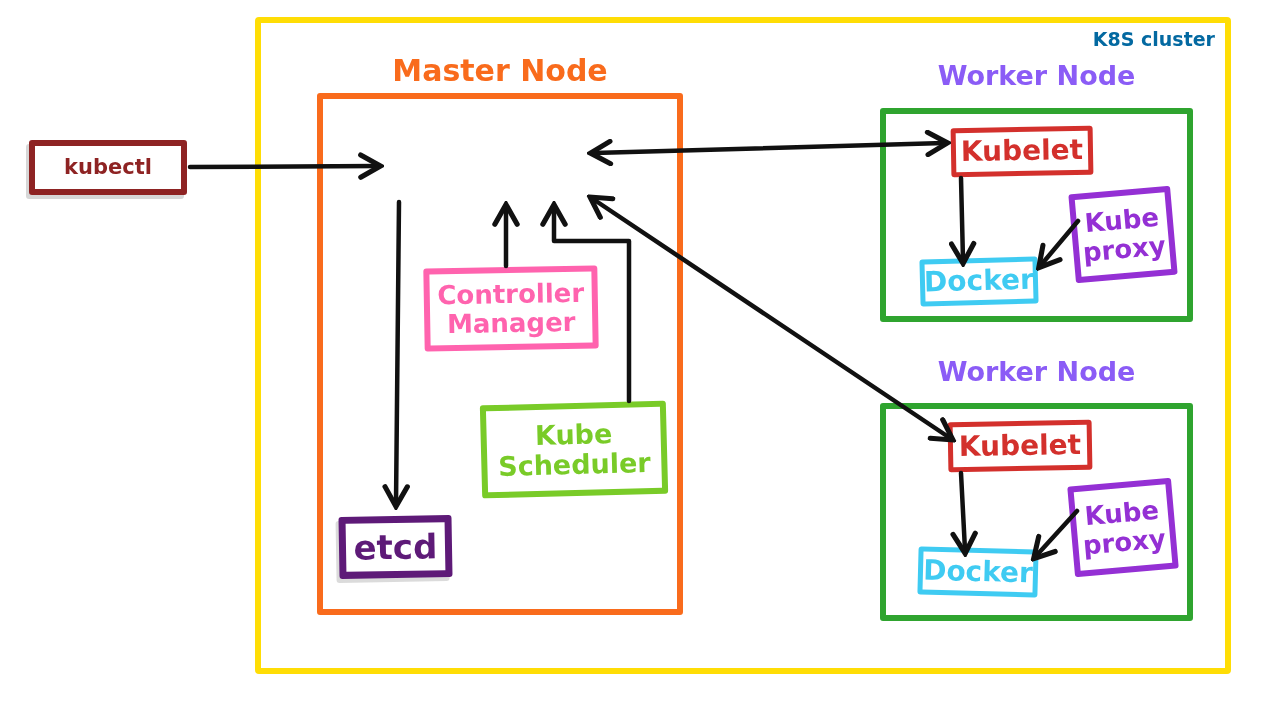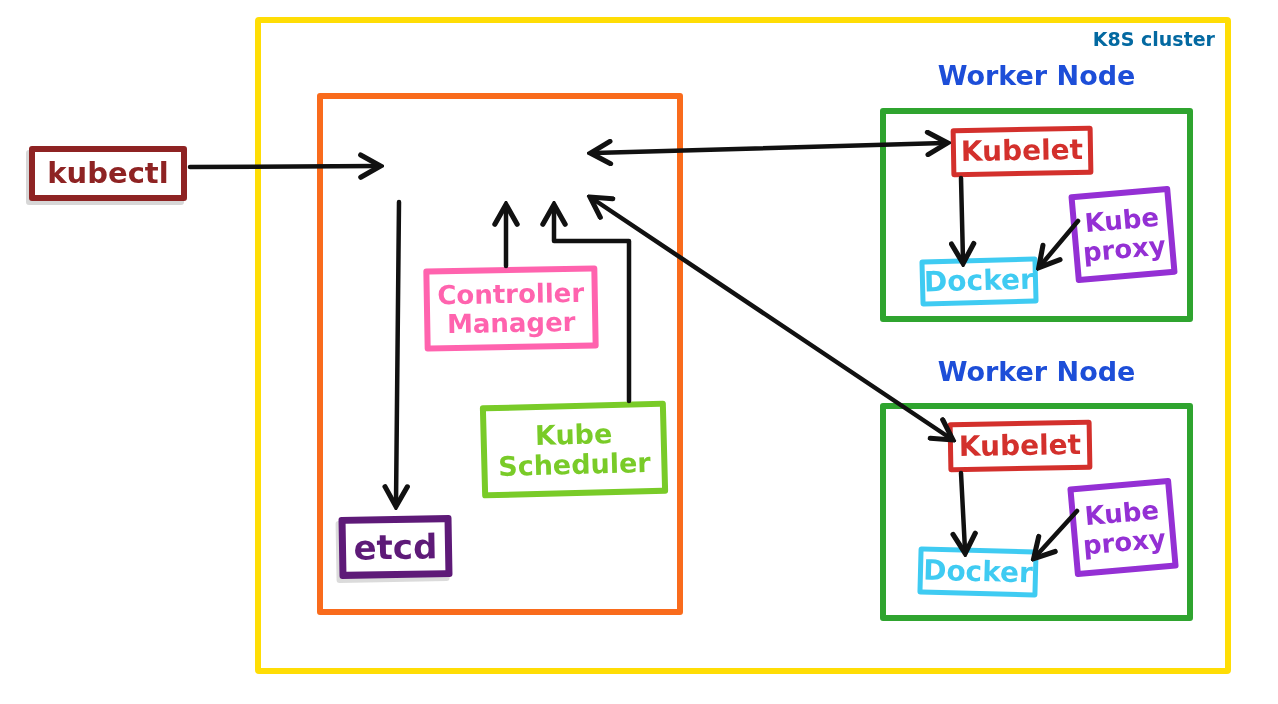--- a/index.html
+++ b/index.html
@@ -18,28 +18,28 @@
   #cluster-box{position:absolute;left:255px;top:17px;width:976px;height:657px;
     border:6px solid #FFDD05;border-radius:4px;box-sizing:border-box;}
   #cluster-label{right:10px;top:5px;font-size:19px;color:#0369a1;}
   #master-box{position:absolute;left:317px;top:93px;width:366px;height:522px;
     border:6px solid #F96B1C;border-radius:3px;box-sizing:border-box;}
   #master-label{left:317px;top:53px;width:366px;font-size:30px;color:#F96B1C;}
   .worker-box{position:absolute;left:880px;width:313px;border:6px solid #2FA42F;
     border-radius:3px;box-sizing:border-box;background:transparent;}
   #worker1-box{top:108px;height:214px;}
   #worker2-box{top:403px;height:218px;}
-  .worker-label{left:880px;width:313px;font-size:27px;color:#1d4ed8;}
+  .worker-label{left:880px;width:313px;font-size:27px;color:#8b5cf6;}
   #worker1-label{top:60px;}
   #worker2-label{top:356px;}
 
   
   #kubectl-box{left:29px;top:140px;width:158px;height:55px;border-width:6px;
-    border-color:#8E2323;color:#8E2323;font-size:29px;
-    box-shadow:-3px 4px 0 rgba(110,110,110,.28);margin-top:6px;}
+    border-color:#8E2323;color:#8E2323;font-size:21px;
+    box-shadow:-3px 4px 0 rgba(110,110,110,.28);}
   #api-server-box{left:385px;top:140px;width:202px;height:56px;border-width:6px;
     border-color:#2121C8;color:#2121C8;font-size:29px;}
   #controller-manager-box{left:424px;top:267px;width:174px;height:83px;border-width:6px;
     border-color:#FF63AE;color:#FF63AE;font-size:26px;transform:rotate(-1deg);}
   #kube-scheduler-box{left:481px;top:403px;width:186px;height:93px;border-width:6px;
     border-color:#79CB28;color:#79CB28;font-size:27px;transform:rotate(-1.5deg);}
   #etcd-box{left:339px;top:516px;width:113px;height:62px;border-width:7px;
     border-color:#5E1A78;color:#5E1A78;font-size:34px;transform:rotate(-1deg);
     box-shadow:-3px 4px 0 rgba(110,110,110,.25);}
 
@@ -57,20 +57,21 @@
 </style>
 </head>
 <body>
 
 <div id="canvas">
 
   <div id="cluster-box">
     <div id="cluster-label" class="node-label">K8S cluster</div>
   </div>
 
+  <div id="master-label" class="node-label">Master Node</div>
   <div id="master-box"></div>
 
   <div id="worker1-label" class="node-label worker-label">Worker Node</div>
   <div id="worker1-box" class="worker-box"></div>
 
   <div id="worker2-label" class="node-label worker-label">Worker Node</div>
   <div id="worker2-box" class="worker-box"></div>
 
   <div id="kubectl-box" class="box">kubectl</div>
 

